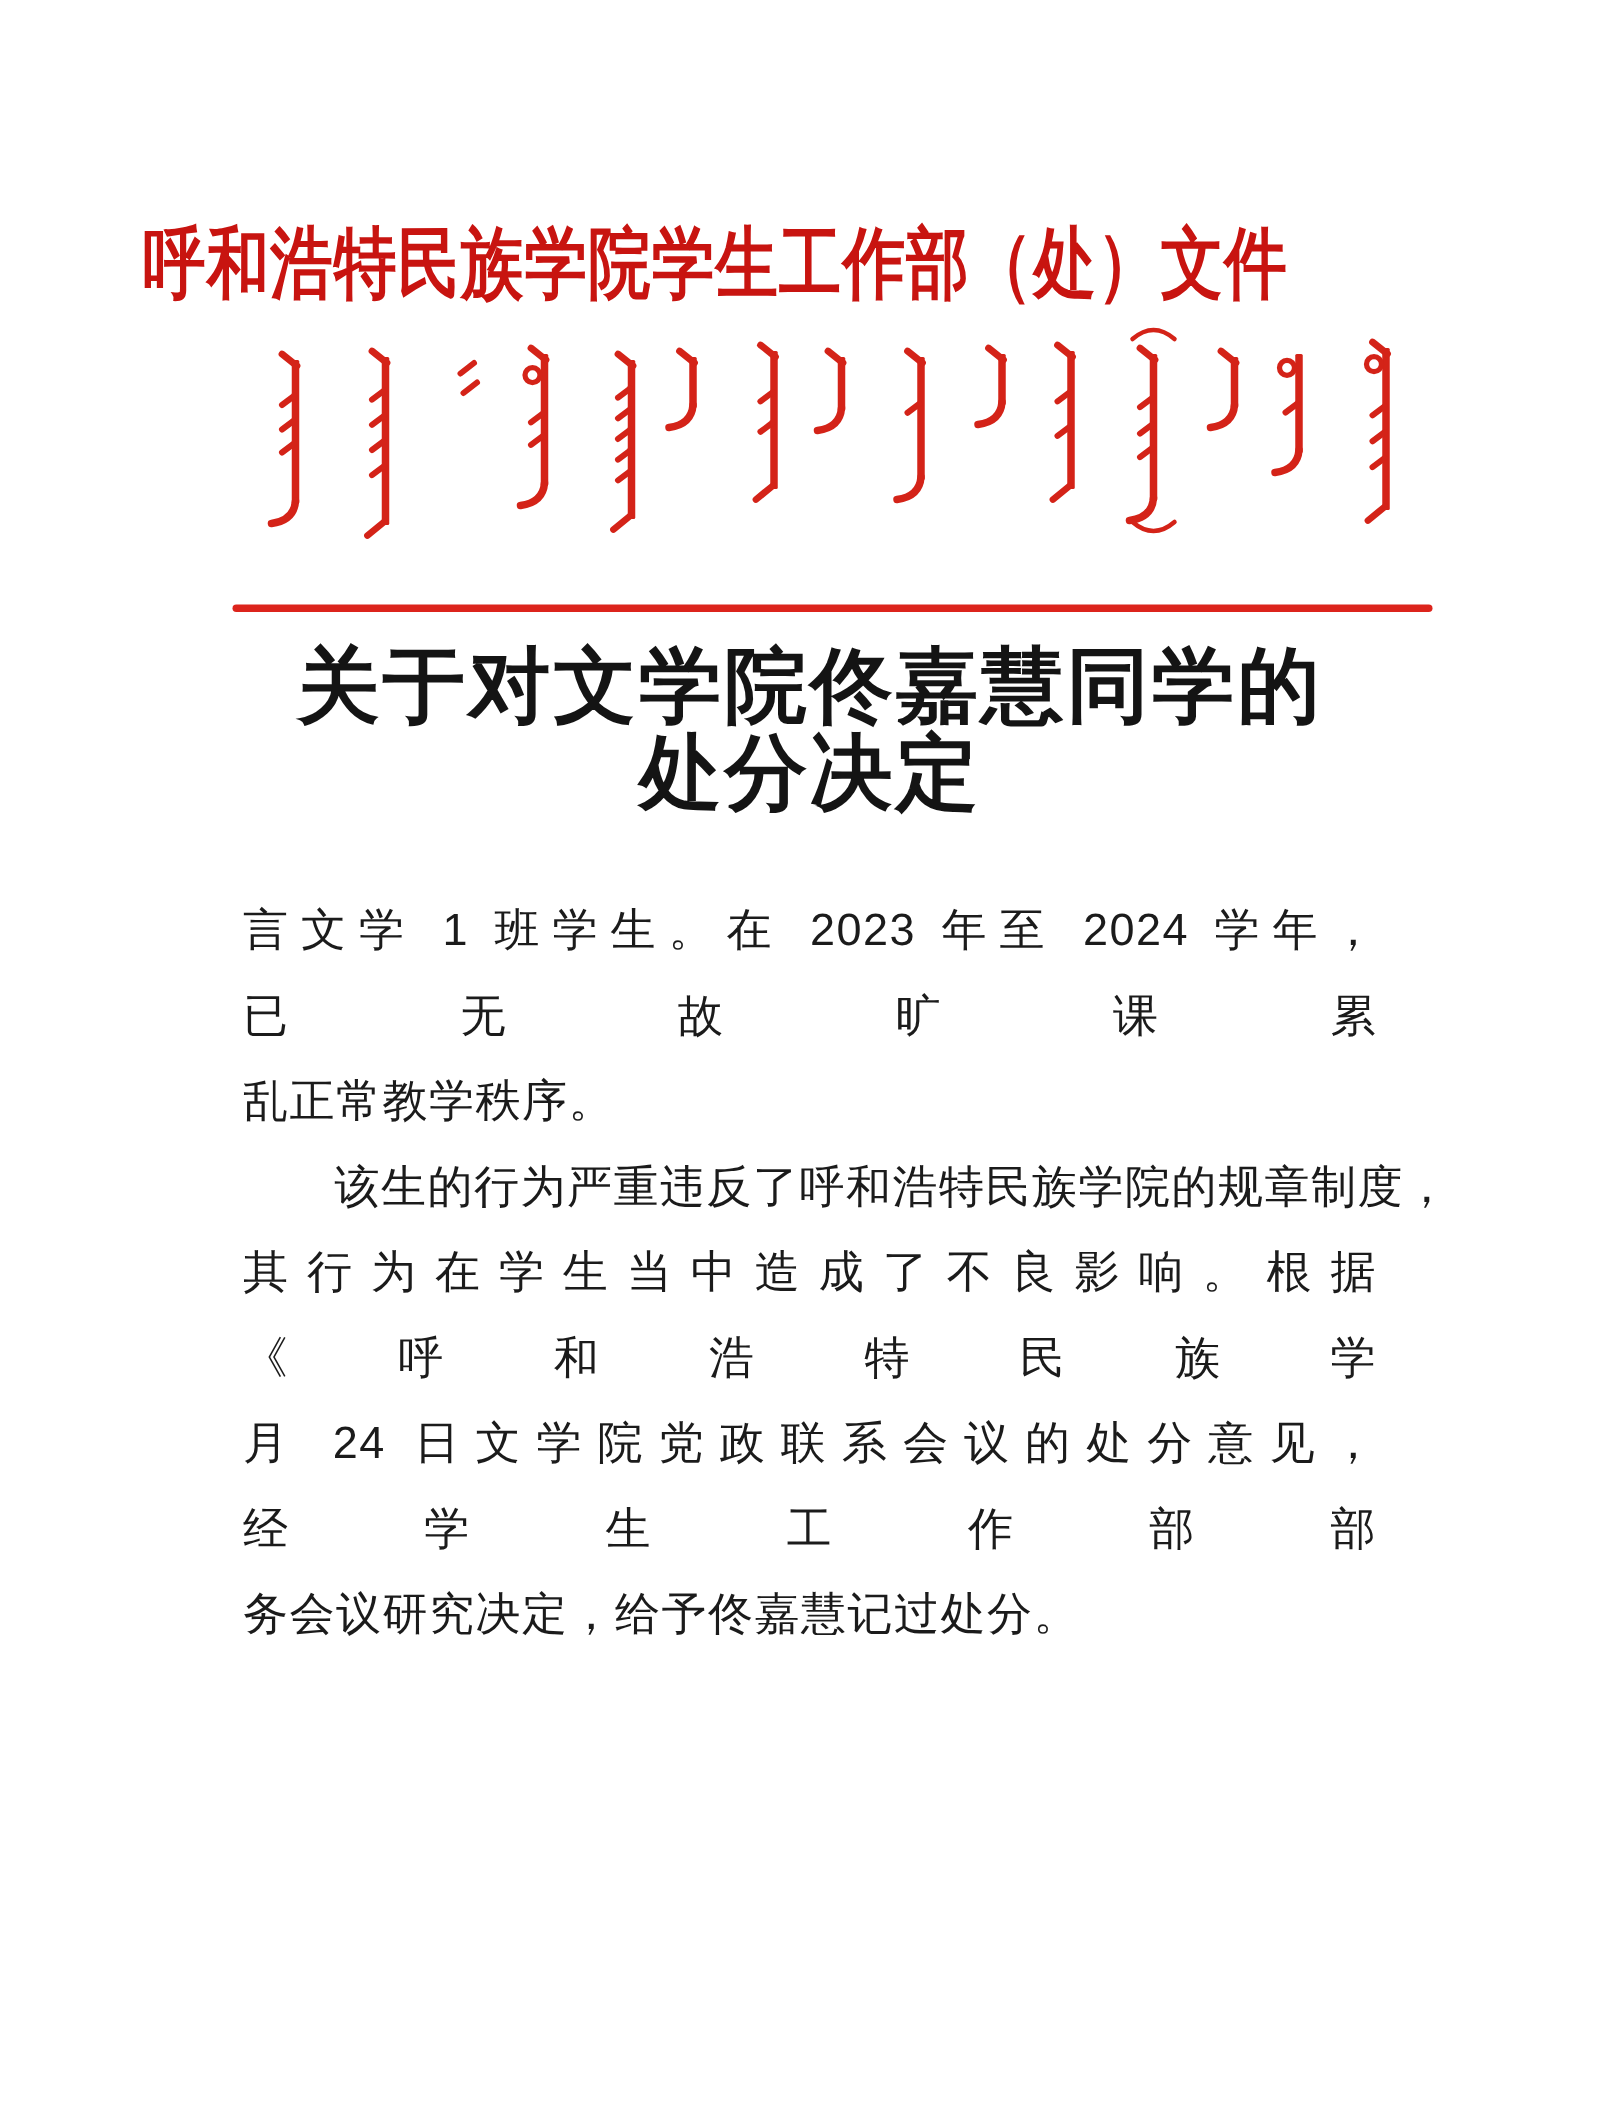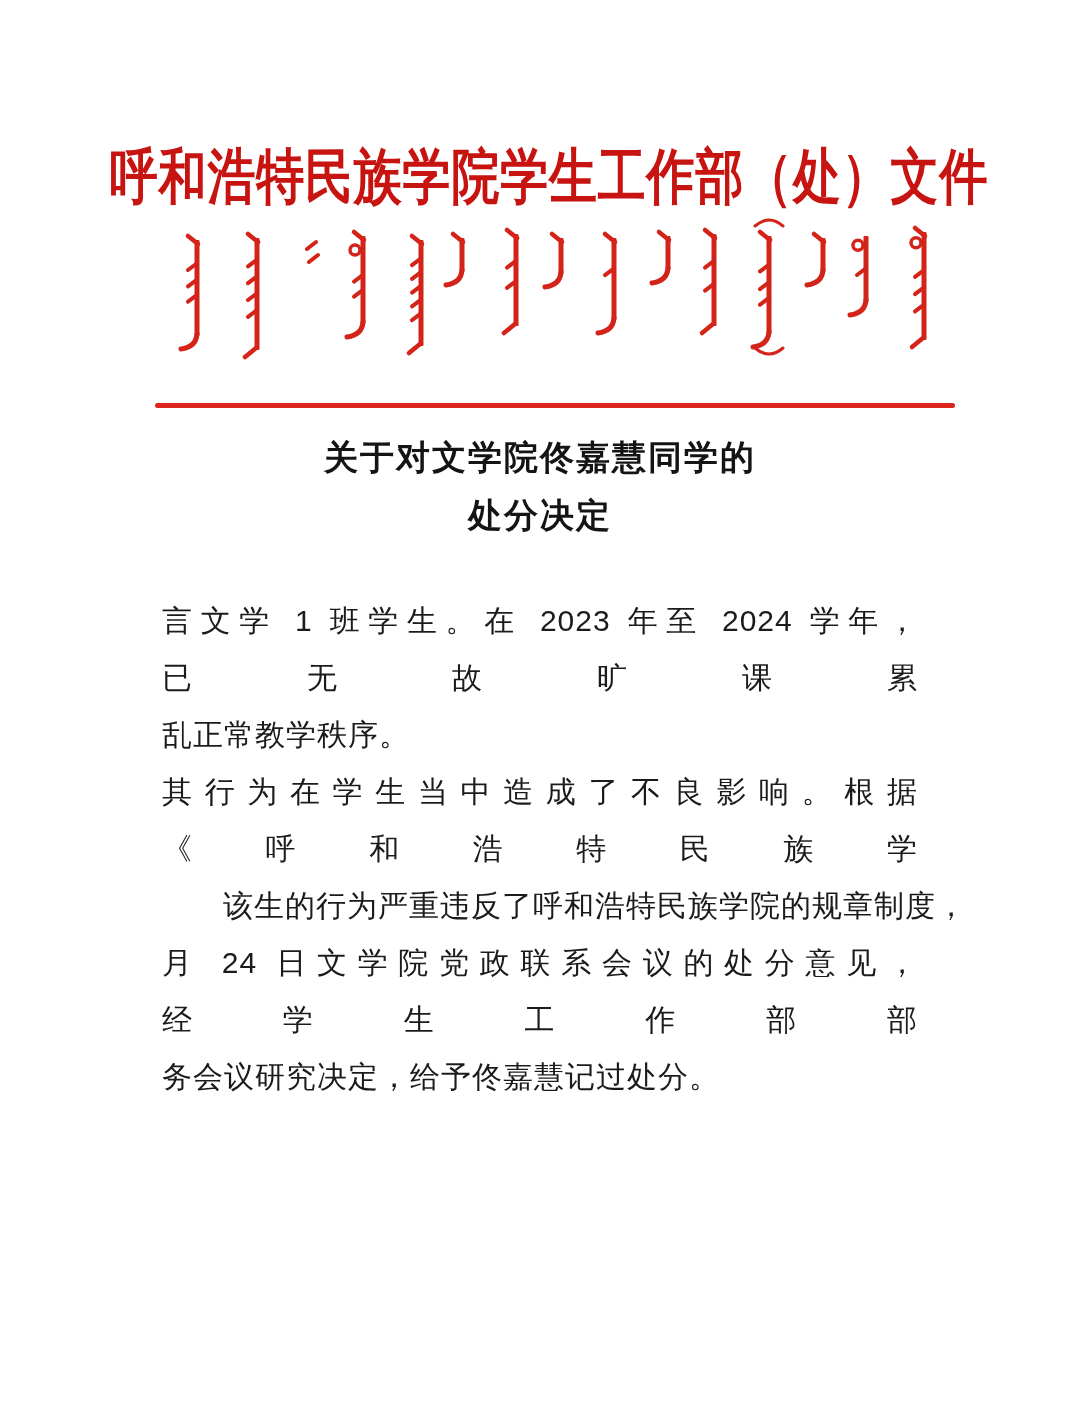--- a/index.html
+++ b/index.html
@@ -13,21 +13,21 @@
     font-family: "Liberation Sans", "DejaVu Sans", sans-serif;
   }
   .org-title {
     position: absolute;
     top: 144px;
     left: 0;
     width: 868px;
     text-align: center;
     font-family: "Liberation Serif", "DejaVu Serif", serif;
     font-weight: 900;
-    font-size: 60px;
+    font-size: 52px;
     line-height: 66px;
     color: #c81410;
     white-space: nowrap;
   }
   .org-title .squeeze {
     display: inline-block;
     transform: scaleX(0.80);
     transform-origin: 50% 50%;
     letter-spacing: 1px;
   }
@@ -45,21 +45,21 @@
     width: 800px;
     height: 5px;
     border-radius: 3px;
   }
   .doc-title {
     position: absolute;
     top: 428px;
     left: 0;
     width: 1080px;
     text-align: center;
-    font-size: 34px;
+    font-size: 55px;
     font-weight: 700;
     line-height: 58px;
     color: #141414;
     letter-spacing: 2px;
   }
   .body-block {
     position: absolute;
     top: 592px;
     left: 162px;
     width: 756px;
@@ -170,22 +170,22 @@
     <div>处分决定</div>
   </div>
 
   <div class="body-block">
     <div>
         <div>
           <div class="line flush">言文学 1 班学生。在 2023 年至 2024 学年，已无故旷课累</div>
           <div class="line">乱正常教学秩序。</div>
         </div>
         <div>
+          <div class="line indent flush">该生的行为严重违反了呼和浩特民族学院的规章制度，</div>
           <div class="line flush">其行为在学生当中造成了不良影响。根据《呼和浩特民族学</div>
-          <div class="line indent flush">该生的行为严重违反了呼和浩特民族学院的规章制度，</div>
           <div class="line flush">月 24 日文学院党政联系会议的处分意见，经学生工作部部</div>
           <div class="line">务会议研究决定，给予佟嘉慧记过处分。</div>
         </div>
       </div>
 
   </div>
 
 </div>
 
 </body></html>

